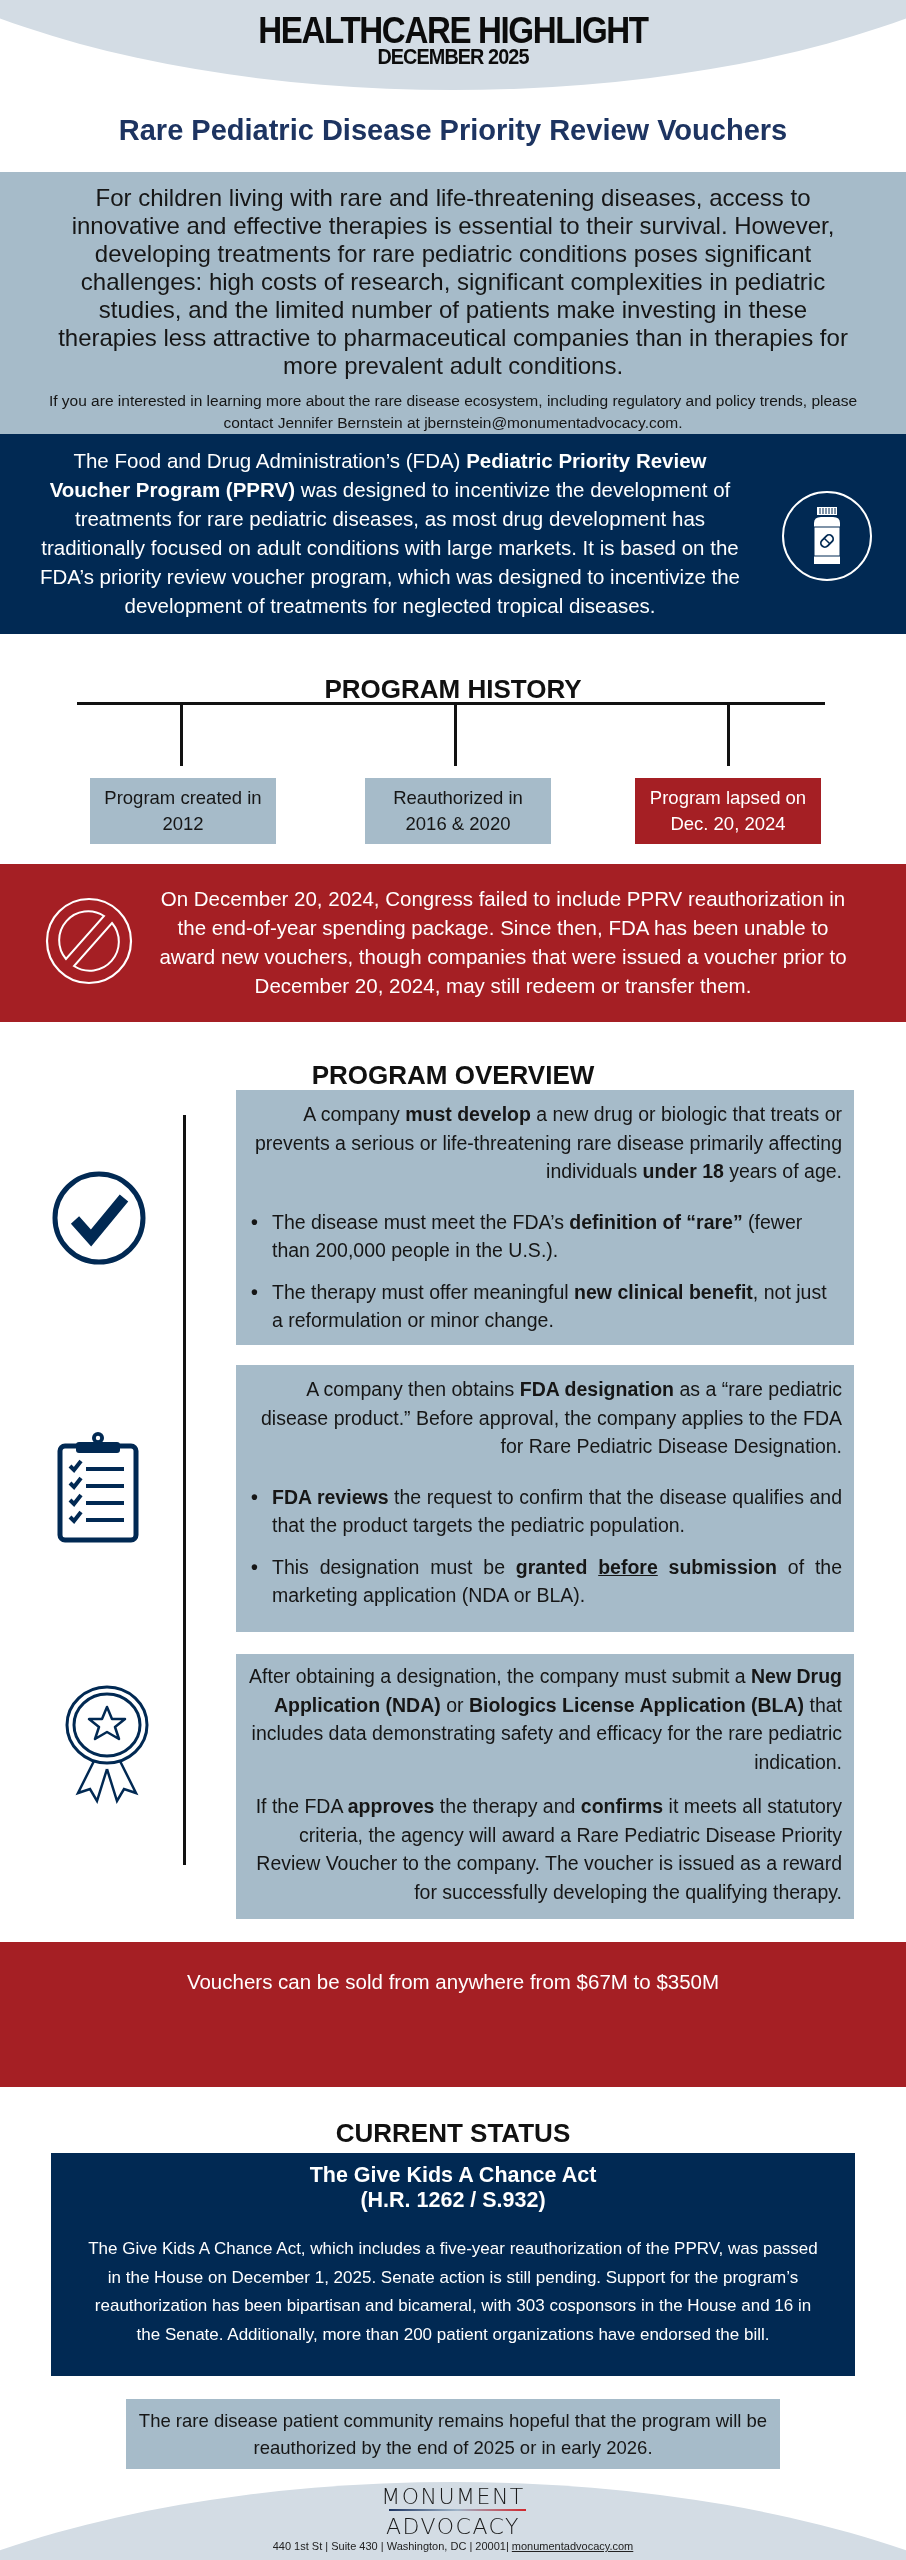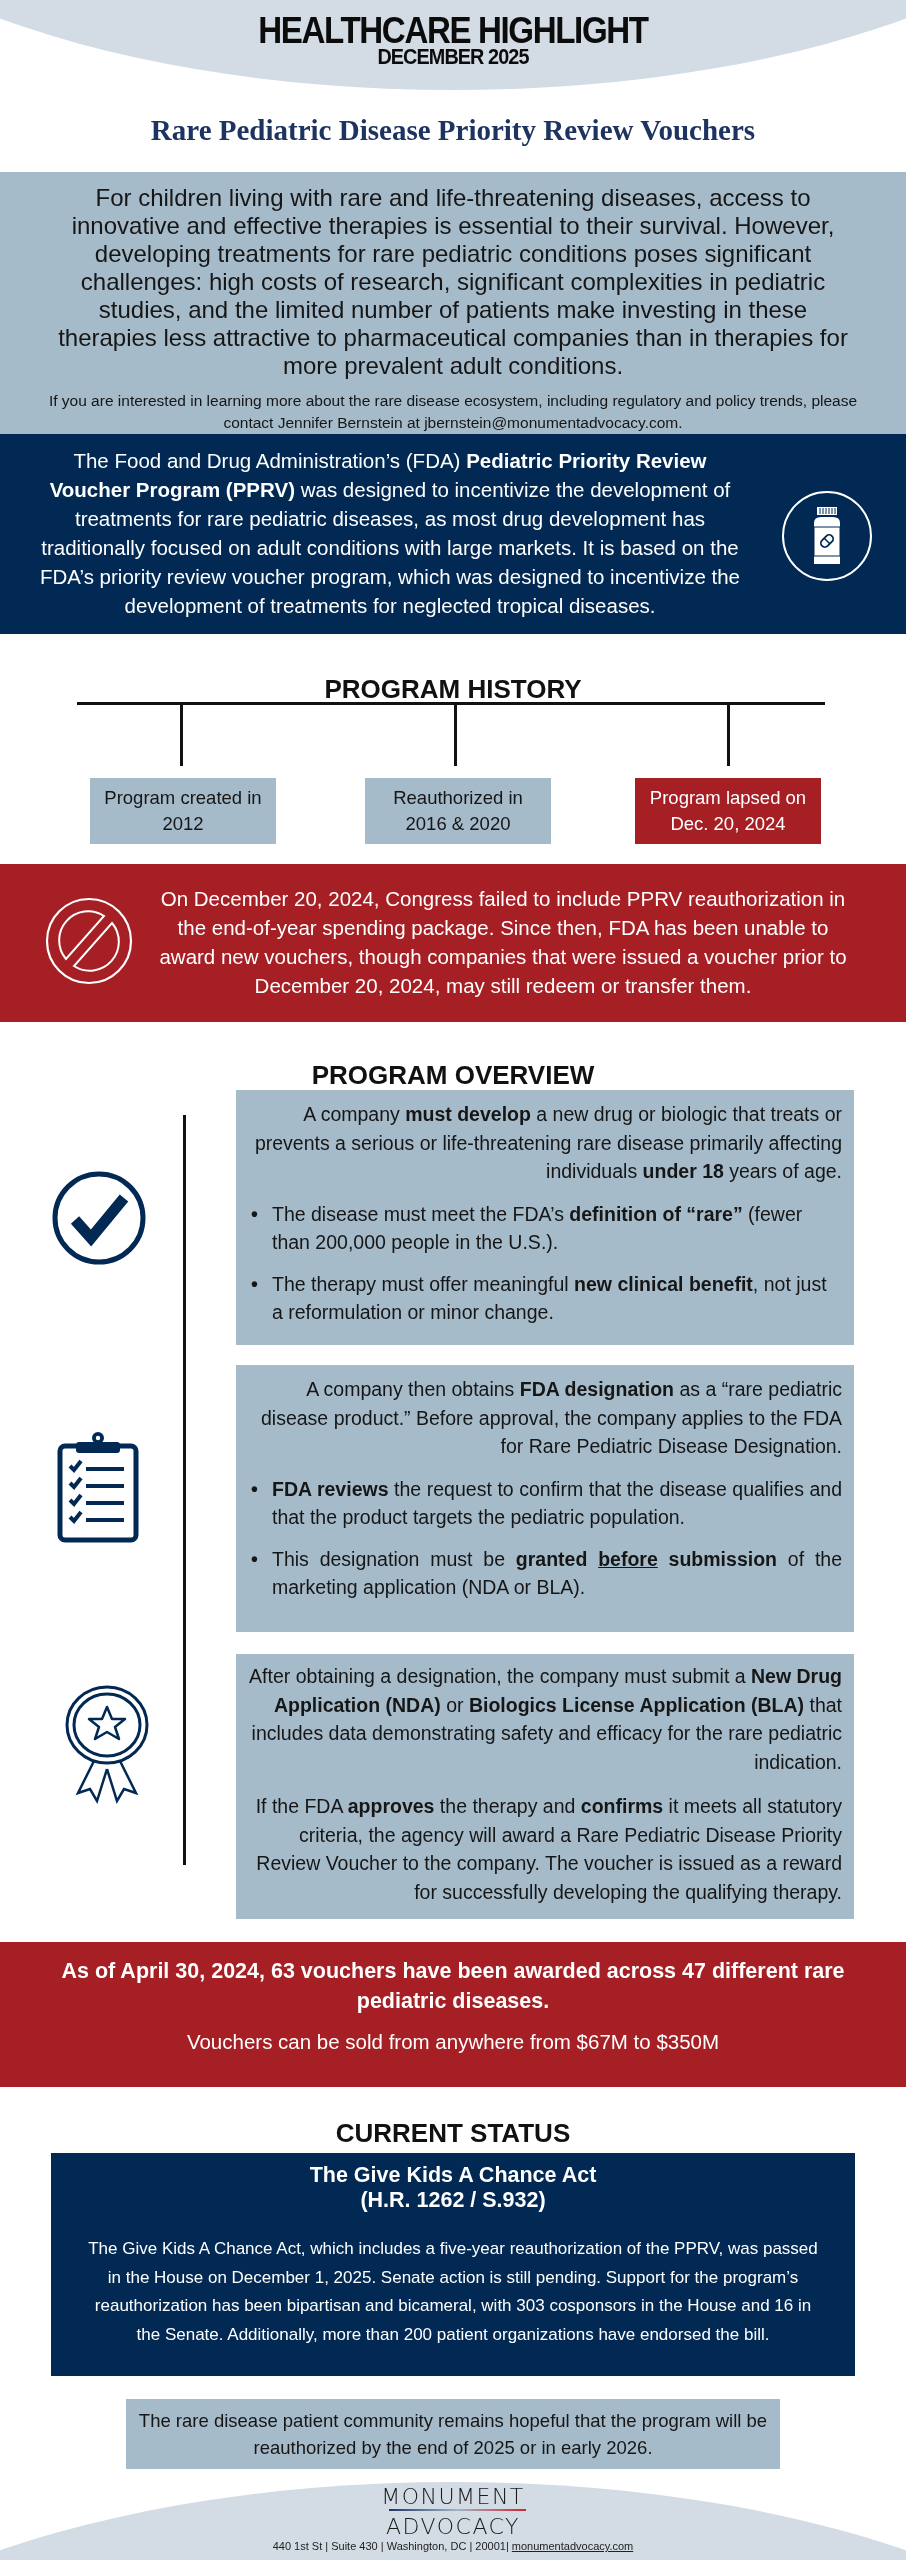--- a/index.html
+++ b/index.html
@@ -34,21 +34,20 @@
       text-align: center;
       font-weight: 700; font-size: 22px; letter-spacing: -1px;
       color: #0c0c0c;
       transform: scaleX(0.9);
     }
     .page-title {
       position: absolute; left: 0; width: 906px; top: 114px;
       text-align: center;
       font-weight: 700; font-size: 29px;
       color: #1d3461;
-      font-family: Liberation Serif, serif;
     }
 
     
     .intro {
       position: absolute; left: 0; top: 172px; width: 906px; height: 262px;
       background: #a6bbc9;
       text-align: center;
       padding: 12px 48px 0 48px;
     }
     .intro-body {
@@ -111,21 +110,21 @@
     .overview-vline {
       position: absolute; left: 183px; top: 1115px; width: 3px; height: 750px; background: #111;
     }
     .ov-card {
       position: absolute; left: 236px; width: 618px;
       background: #a6bbc9; color: #161616;
       font-size: 19.5px; line-height: 28.5px;
       padding: 10px 12px 10px 12px;
     }
     .ov-card p.center { text-align: right; }
-    .ov-card ul { list-style: none; margin-top: 14px; }
+    .ov-card ul { list-style: none; margin-top: 22px; }
     .ov-card li {
       position: relative; padding-left: 24px; margin-bottom: 13px;
     }
     .ov-card li::before {
       content: "•"; position: absolute; left: 3px; top: 0; font-weight: 700;
     }
     .ov-card li.justify { text-align: justify; }
     .ov-card b { font-weight: 700; }
     .ov-card u { text-decoration: underline; }
     .ov-icon { position: absolute; }
@@ -275,21 +274,20 @@
   <polygon points="45,22 50,34 63,34 53,42 57,54 45,47 33,54 37,42 27,34 40,34" fill="none" stroke="#012953" stroke-width="2.5" stroke-linejoin="round"></polygon>
   <path d="M32 76 L16 108 L28 104 L35 116 L45 84" fill="none" stroke="#012953" stroke-width="2.5"></path>
   <path d="M58 76 L74 108 L62 104 L55 116 L45 84" fill="none" stroke="#012953" stroke-width="2.5"></path>
 </svg>
 <div class="ov-card" style="top:1654px; height:265px; padding-top:8px;">
   <p class="center"><span>After obtaining a designation, the company must submit a </span><b>New Drug Application (NDA)</b><span> or </span><b>Biologics License Application (BLA)</b><span> that includes data demonstrating safety and efficacy for the rare pediatric indication.</span></p>
   <p class="center" style="margin-top:16px;"><span>If the FDA </span><b>approves</b><span> the therapy and </span><b>confirms</b><span> it meets all statutory criteria, the agency will award a Rare Pediatric Disease Priority Review Voucher to the company. The voucher is issued as a reward for successfully developing the qualifying therapy.</span></p>
 </div>
 
 <section class="stats-band">
-  <p class="stats-headline">As of April 30, 2024, 63 vouchers have been awarded across 47 different rare pediatric diseases.</p>
   <p class="stats-sub">Vouchers can be sold from anywhere from $67M to $350M</p>
 </section>
 
 <h2 class="section-title" style="top:2098px;">CURRENT STATUS</h2>
 <section class="act-card">
   <p class="act-title">The Give Kids A Chance Act</p>
   <p class="act-title">(H.R. 1262 / S.932)</p>
   <p class="act-body">The Give Kids A Chance Act, which includes a five-year reauthorization of the PPRV, was passed in the House on December 1, 2025. Senate action is still pending. Support for the program’s reauthorization has been bipartisan and bicameral, with 303 cosponsors in the House and 16 in the Senate. Additionally, more than 200 patient organizations have endorsed the bill.</p>
 </section>
 <div class="hope-card">The rare disease patient community remains hopeful that the program will be reauthorized by the end of 2025 or in early 2026.</div>

